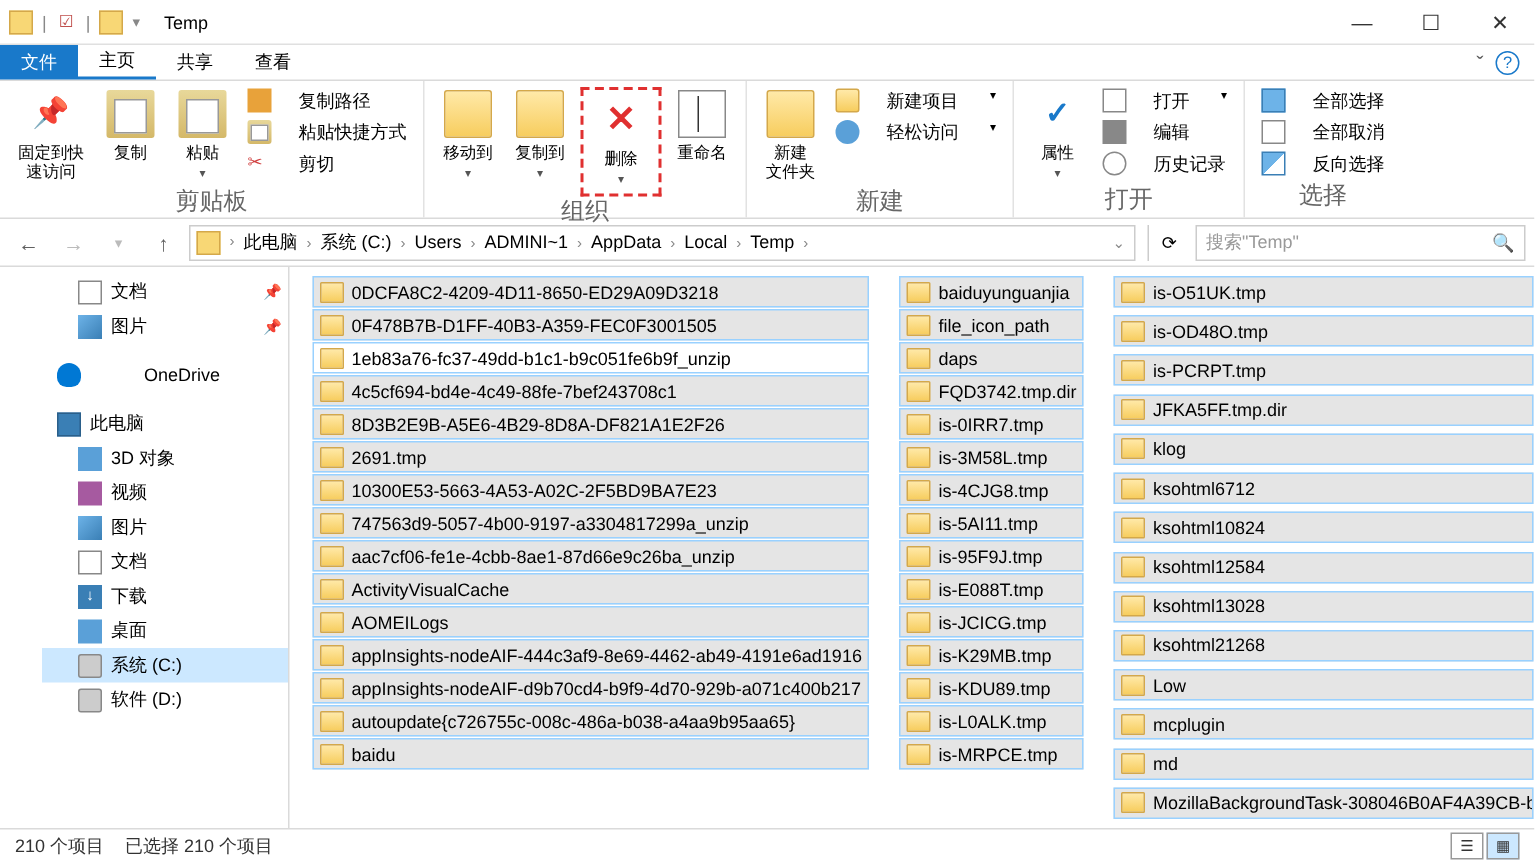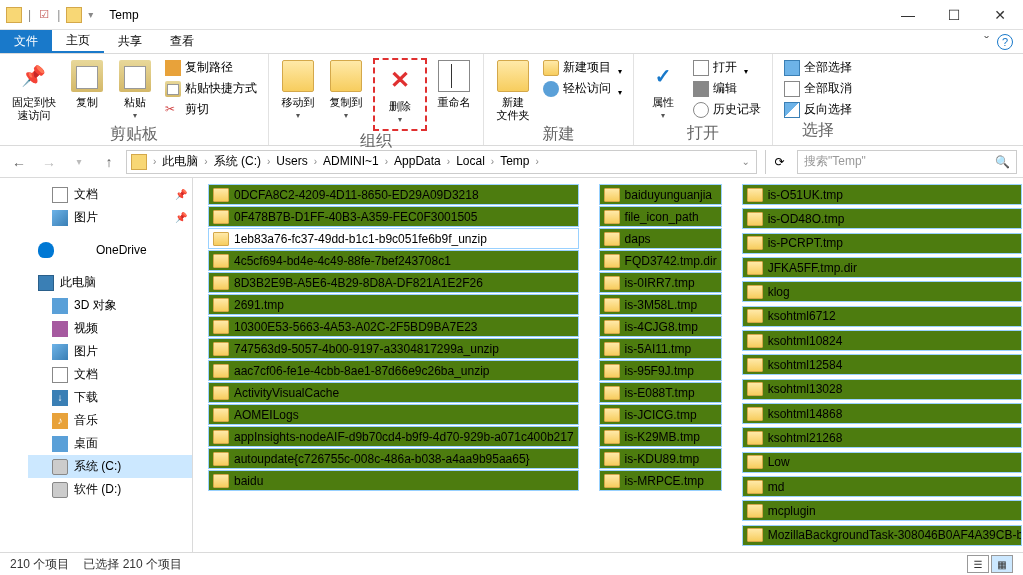--- a/index.html
+++ b/index.html
@@ -20,21 +20,21 @@
 .help { width: 16px; height: 16px; border-radius: 50%; border: 1px solid #1979ca; color: #1979ca; display: flex; align-items: center; justify-content: center; font-size: 11px; }
 .ribbon-body { height: 92px; display: flex; align-items: stretch; border-bottom: 1px solid #dadada; background: #fff; }
 .rgroup { display: flex; flex-direction: column; align-items: center; padding: 4px 8px 2px; border-right: 1px solid #e2e2e2; }
 .rgroup-content { flex: 1; display: flex; align-items: flex-start; gap: 6px; }
 .rgroup-label { font-size: 16px; color: #666; padding-bottom: 2px; }
 .rbtn-lg { display: flex; flex-direction: column; align-items: center; gap: 2px; padding: 2px 4px; min-width: 42px; text-align: center; line-height: 1.2; }
 .rbtn-lg .ricon { width: 32px; height: 32px; margin-bottom: 2px; }
 .rbtn-lg .rtxt { font-size: 11px; }
 .rbtn-lg .rdd { font-size: 8px; color: #555; }
 .rbtn-sm-col { display: flex; flex-direction: column; gap: 2px; }
-.rbtn-sm { display: flex; align-items: flex-end; gap: 4px; padding: 1px 3px; font-size: 11px; white-space: nowrap; }
+.rbtn-sm { display: flex; align-items: flex-start; gap: 18px; padding: 1px 3px; font-size: 11px; white-space: nowrap; }
 .rbtn-sm .ricon-sm { width: 16px; height: 16px; flex-shrink: 0; }
 .delete-group { border: 2px dashed #e03030; padding: 2px 4px; }
 .icon-folder { background: linear-gradient(#ffe9a8, #f7cd5e); border: 1px solid #d4a84a; border-radius: 2px; }
 .icon-x { display: flex; align-items: center; justify-content: center; color: #e03030; font-size: 24px; font-weight: bold; }
 .icon-paste { background: linear-gradient(#e8d89a, #d4b868); border-radius: 2px; position: relative; }
 .icon-paste::after { content: ''; position: absolute; inset: 20% 15% 10% 15%; background: #fff; border: 1px solid #999; }
 .icon-pin { display: flex; align-items: center; justify-content: center; color: #606060; font-size: 20px; }
 .icon-rename { border: 1px solid #888; background: #fff; position: relative; }
 .icon-rename::after { content: ''; position: absolute; left: 40%; top: 10%; bottom: 10%; width: 1px; background: #333; }
 .icon-check { display: flex; align-items: center; justify-content: center; color: #1979ca; font-size: 20px; font-weight: bold; }
@@ -68,21 +68,21 @@
 .ic-dl { background: #3a7fb5; position: relative; }
 .ic-dl::after { content: '↓'; position: absolute; inset: 0; display: flex; align-items: center; justify-content: center; color: #fff; font-size: 10px; }
 .ic-music { background: #e8a23a; position: relative; }
 .ic-music::after { content: '♪'; position: absolute; inset: 0; display: flex; align-items: center; justify-content: center; color: #fff; font-size: 10px; }
 .ic-desktop { background: #5aa0d8; }
 .file-panel { flex: 1; overflow: auto; display: flex; gap: 20px; padding: 6px 5px 6px 15px; }
 .file-col { display: flex; flex-direction: column; gap: 1px; }
 .file-col.c1 { width: 390px; }
 .file-col.c2 { width: 125px; }
 .file-col.c3 { flex: 1; min-width: 280px; justify-content: space-between; }
-.file-item { display: flex; align-items: center; gap: 5px; padding: 1px 4px; background: #4d7c0f; border: 1px solid #99d1ff; white-space: nowrap; overflow: hidden; height: 21px; }
+.file-item { display: flex; align-items: center; gap: 5px; padding: 1px 4px; background: #e5e5e5; border: 1px solid #99d1ff; white-space: nowrap; overflow: hidden; height: 21px; }
 .file-item.focused { background: #fff; border: 1px solid #99d1ff; }
 .file-icon { width: 16px; height: 14px; background: linear-gradient(#ffe9a8, #f7cd5e); border: 1px solid #d4a84a; border-radius: 1px; flex-shrink: 0; }
 .statusbar { height: 22px; display: flex; align-items: center; padding: 0 10px; gap: 14px; font-size: 11px; color: #333; }
 .statusbar-right { margin-left: auto; display: flex; gap: 2px; }
 .viewbtn { width: 22px; height: 18px; border: 1px solid #999; display: flex; align-items: center; justify-content: center; font-size: 10px; }
 </style>
 </head>
 <body>
 
 <div class="titlebar">
@@ -300,24 +300,20 @@
       </div>
       <div class="nav-item">
         <div class="nav-icon ic-doc"></div>
         <span>文档</span>
       </div>
       <div class="nav-item">
         <div class="nav-icon ic-dl"></div>
         <span>下载</span>
       </div>
       <div class="nav-item">
-        <div class="nav-icon ic-music"></div>
-        <span>音乐</span>
-      </div>
-      <div class="nav-item">
         <div class="nav-icon ic-desktop"></div>
         <span>桌面</span>
       </div>
       <div class="nav-item selected">
         <div class="nav-icon ic-disk"></div>
         <span>系统 (C:)</span>
       </div>
       <div class="nav-item">
         <div class="nav-icon ic-disk"></div>
         <span>软件 (D:)</span>
@@ -364,20 +360,24 @@
         <div class="file-item">
           <div class="file-icon"></div>
           <span>ActivityVisualCache</span>
         </div>
         <div class="file-item">
           <div class="file-icon"></div>
           <span>AOMEILogs</span>
         </div>
         <div class="file-item">
           <div class="file-icon"></div>
+          <span>appInsights-nodeAIF-444c3af9-8e69-4462-ab49-4191e6ad1916</span>
+        </div>
+        <div class="file-item">
+          <div class="file-icon"></div>
           <span>appInsights-nodeAIF-d9b70cd4-b9f9-4d70-929b-a071c400b217</span>
         </div>
         <div class="file-item">
           <div class="file-icon"></div>
           <span>autoupdate{c726755c-008c-486a-b038-a4aa9b95aa65}</span>
         </div>
         <div class="file-item">
           <div class="file-icon"></div>
           <span>baidu</span>
         </div>
@@ -430,20 +430,24 @@
         <div class="file-item">
           <div class="file-icon"></div>
           <span>is-K29MB.tmp</span>
         </div>
         <div class="file-item">
           <div class="file-icon"></div>
           <span>is-KDU89.tmp</span>
         </div>
         <div class="file-item">
           <div class="file-icon"></div>
+          <span>is-L0ALK.tmp</span>
+        </div>
+        <div class="file-item">
+          <div class="file-icon"></div>
           <span>is-MRPCE.tmp</span>
         </div>
       </div>
     <div class="file-col c3" id="filecol3">
         <div class="file-item">
           <div class="file-icon"></div>
           <span>is-O51UK.tmp</span>
         </div>
         <div class="file-item">
           <div class="file-icon"></div>
@@ -472,37 +476,33 @@
         <div class="file-item">
           <div class="file-icon"></div>
           <span>ksohtml12584</span>
         </div>
         <div class="file-item">
           <div class="file-icon"></div>
           <span>ksohtml13028</span>
         </div>
         <div class="file-item">
           <div class="file-icon"></div>
-          <span>ksohtml14868</span>
-        </div>
-        <div class="file-item">
-          <div class="file-icon"></div>
           <span>ksohtml21268</span>
         </div>
         <div class="file-item">
           <div class="file-icon"></div>
           <span>Low</span>
         </div>
         <div class="file-item">
           <div class="file-icon"></div>
+          <span>mcplugin</span>
+        </div>
+        <div class="file-item">
+          <div class="file-icon"></div>
           <span>md</span>
-        </div>
-        <div class="file-item">
-          <div class="file-icon"></div>
-          <span>mcplugin</span>
         </div>
         <div class="file-item">
           <div class="file-icon"></div>
           <span>MozillaBackgroundTask-308046B0AF4A39CB-ba</span>
         </div>
       </div>
   </div>
 </div>
 
 <div class="statusbar">

